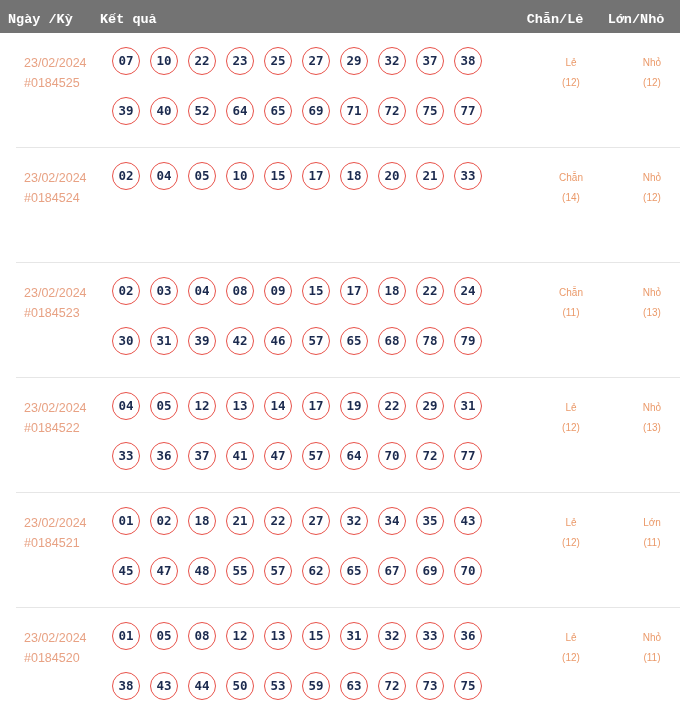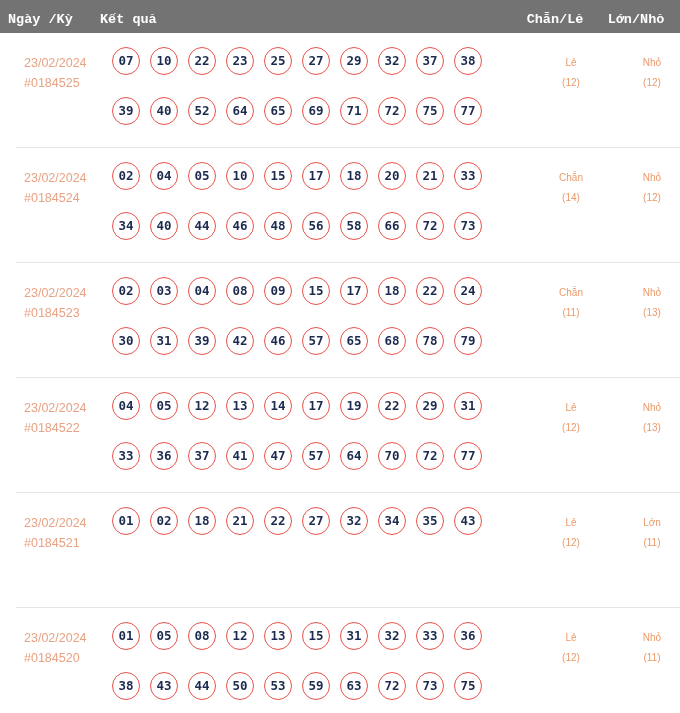--- a/index.html
+++ b/index.html
@@ -126,21 +126,20 @@
           <div class="ball-line"><span class="ball">07</span><span class="ball">10</span><span class="ball">22</span><span class="ball">23</span><span class="ball">25</span><span class="ball">27</span><span class="ball">29</span><span class="ball">32</span><span class="ball">37</span><span class="ball">38</span></div>
           <div class="ball-line"><span class="ball">39</span><span class="ball">40</span><span class="ball">52</span><span class="ball">64</span><span class="ball">65</span><span class="ball">69</span><span class="ball">71</span><span class="ball">72</span><span class="ball">75</span><span class="ball">77</span></div>
         </div>
         <div class="cell-stat cell-parity"><span>Lẻ</span><span class="stat-count">(12)</span></div>
         <div class="cell-stat cell-size"><span>Nhỏ</span><span class="stat-count">(12)</span></div>
       </div>
       <div class="row">
         <div class="cell-date"><span>23/02/2024</span><span class="draw-id">#0184524</span></div>
         <div class="cell-balls">
           <div class="ball-line"><span class="ball">02</span><span class="ball">04</span><span class="ball">05</span><span class="ball">10</span><span class="ball">15</span><span class="ball">17</span><span class="ball">18</span><span class="ball">20</span><span class="ball">21</span><span class="ball">33</span></div>
-          <div class="ball-line"><span class="ball">34</span><span class="ball">40</span><span class="ball">44</span><span class="ball">46</span><span class="ball">48</span><span class="ball">56</span><span class="ball">58</span><span class="ball">66</span><span class="ball">72</span><span class="ball">73</span></div>
         </div>
         <div class="cell-stat cell-parity"><span>Chẵn</span><span class="stat-count">(14)</span></div>
         <div class="cell-stat cell-size"><span>Nhỏ</span><span class="stat-count">(12)</span></div>
       </div>
       <div class="row">
         <div class="cell-date"><span>23/02/2024</span><span class="draw-id">#0184523</span></div>
         <div class="cell-balls">
           <div class="ball-line"><span class="ball">02</span><span class="ball">03</span><span class="ball">04</span><span class="ball">08</span><span class="ball">09</span><span class="ball">15</span><span class="ball">17</span><span class="ball">18</span><span class="ball">22</span><span class="ball">24</span></div>
           <div class="ball-line"><span class="ball">30</span><span class="ball">31</span><span class="ball">39</span><span class="ball">42</span><span class="ball">46</span><span class="ball">57</span><span class="ball">65</span><span class="ball">68</span><span class="ball">78</span><span class="ball">79</span></div>
         </div>
@@ -153,20 +152,21 @@
           <div class="ball-line"><span class="ball">04</span><span class="ball">05</span><span class="ball">12</span><span class="ball">13</span><span class="ball">14</span><span class="ball">17</span><span class="ball">19</span><span class="ball">22</span><span class="ball">29</span><span class="ball">31</span></div>
           <div class="ball-line"><span class="ball">33</span><span class="ball">36</span><span class="ball">37</span><span class="ball">41</span><span class="ball">47</span><span class="ball">57</span><span class="ball">64</span><span class="ball">70</span><span class="ball">72</span><span class="ball">77</span></div>
         </div>
         <div class="cell-stat cell-parity"><span>Lẻ</span><span class="stat-count">(12)</span></div>
         <div class="cell-stat cell-size"><span>Nhỏ</span><span class="stat-count">(13)</span></div>
       </div>
       <div class="row">
         <div class="cell-date"><span>23/02/2024</span><span class="draw-id">#0184521</span></div>
         <div class="cell-balls">
           <div class="ball-line"><span class="ball">01</span><span class="ball">02</span><span class="ball">18</span><span class="ball">21</span><span class="ball">22</span><span class="ball">27</span><span class="ball">32</span><span class="ball">34</span><span class="ball">35</span><span class="ball">43</span></div>
+          <div class="ball-line"><span class="ball">45</span><span class="ball">47</span><span class="ball">48</span><span class="ball">55</span><span class="ball">57</span><span class="ball">62</span><span class="ball">65</span><span class="ball">67</span><span class="ball">69</span><span class="ball">70</span></div>
         </div>
         <div class="cell-stat cell-parity"><span>Lẻ</span><span class="stat-count">(12)</span></div>
         <div class="cell-stat cell-size"><span>Lớn</span><span class="stat-count">(11)</span></div>
       </div>
       <div class="row">
         <div class="cell-date"><span>23/02/2024</span><span class="draw-id">#0184520</span></div>
         <div class="cell-balls">
           <div class="ball-line"><span class="ball">01</span><span class="ball">05</span><span class="ball">08</span><span class="ball">12</span><span class="ball">13</span><span class="ball">15</span><span class="ball">31</span><span class="ball">32</span><span class="ball">33</span><span class="ball">36</span></div>
           <div class="ball-line"><span class="ball">38</span><span class="ball">43</span><span class="ball">44</span><span class="ball">50</span><span class="ball">53</span><span class="ball">59</span><span class="ball">63</span><span class="ball">72</span><span class="ball">73</span><span class="ball">75</span></div>
         </div>

